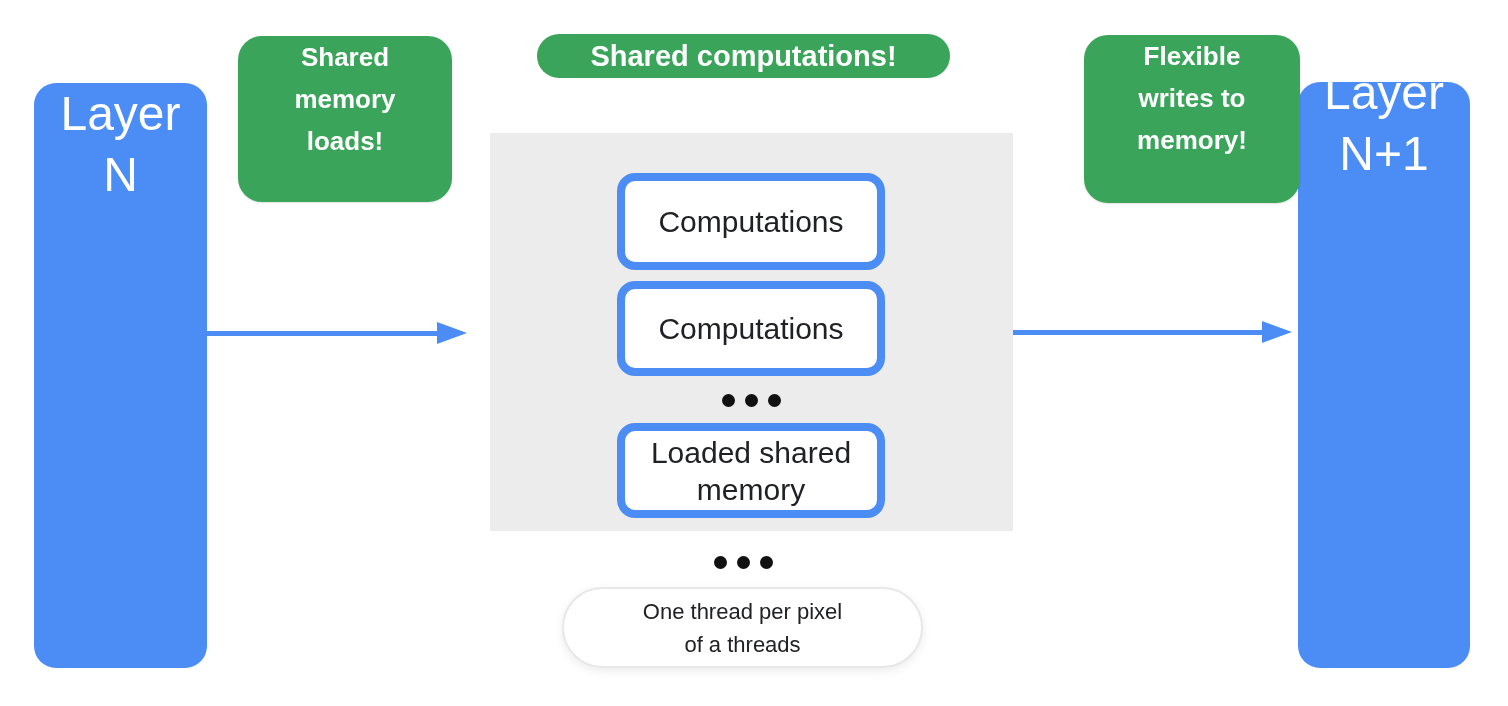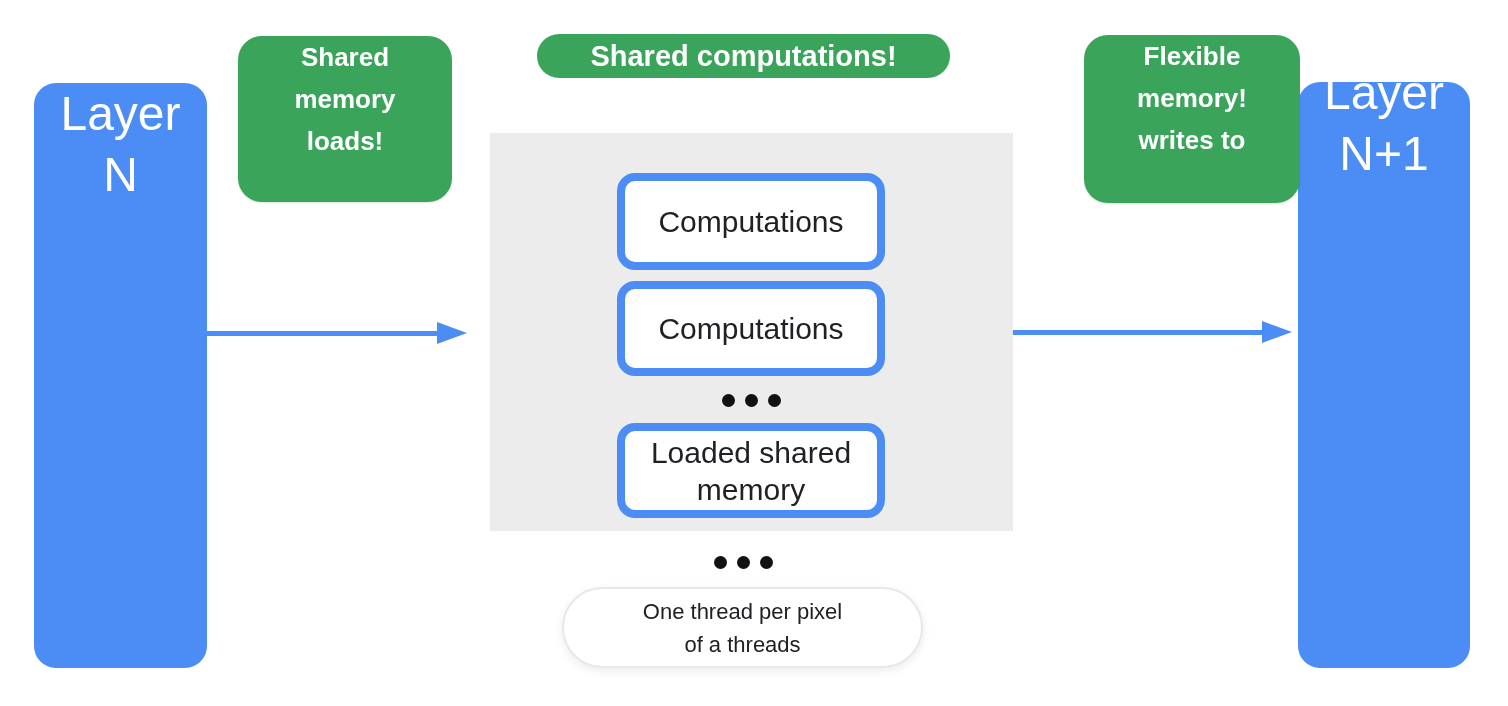--- a/index.html
+++ b/index.html
@@ -119,22 +119,22 @@
   </div>
 
   <div class="green-box" id="callout-left">
     <span>Shared</span>
     <span>memory</span>
     <span>loads!</span>
   </div>
 
   <div class="green-box" id="callout-right">
     <span>Flexible</span>
+    <span>writes to</span>
     <span>memory!</span>
-    <span>writes to</span>
   </div>
 
   <div class="pill" id="pill-shared-computations">Shared computations!</div>
 
   <div id="gpu-panel"></div>
 
 
   <div class="thread-box" id="thread-box-0">
     <span>Computations</span>
   </div>

